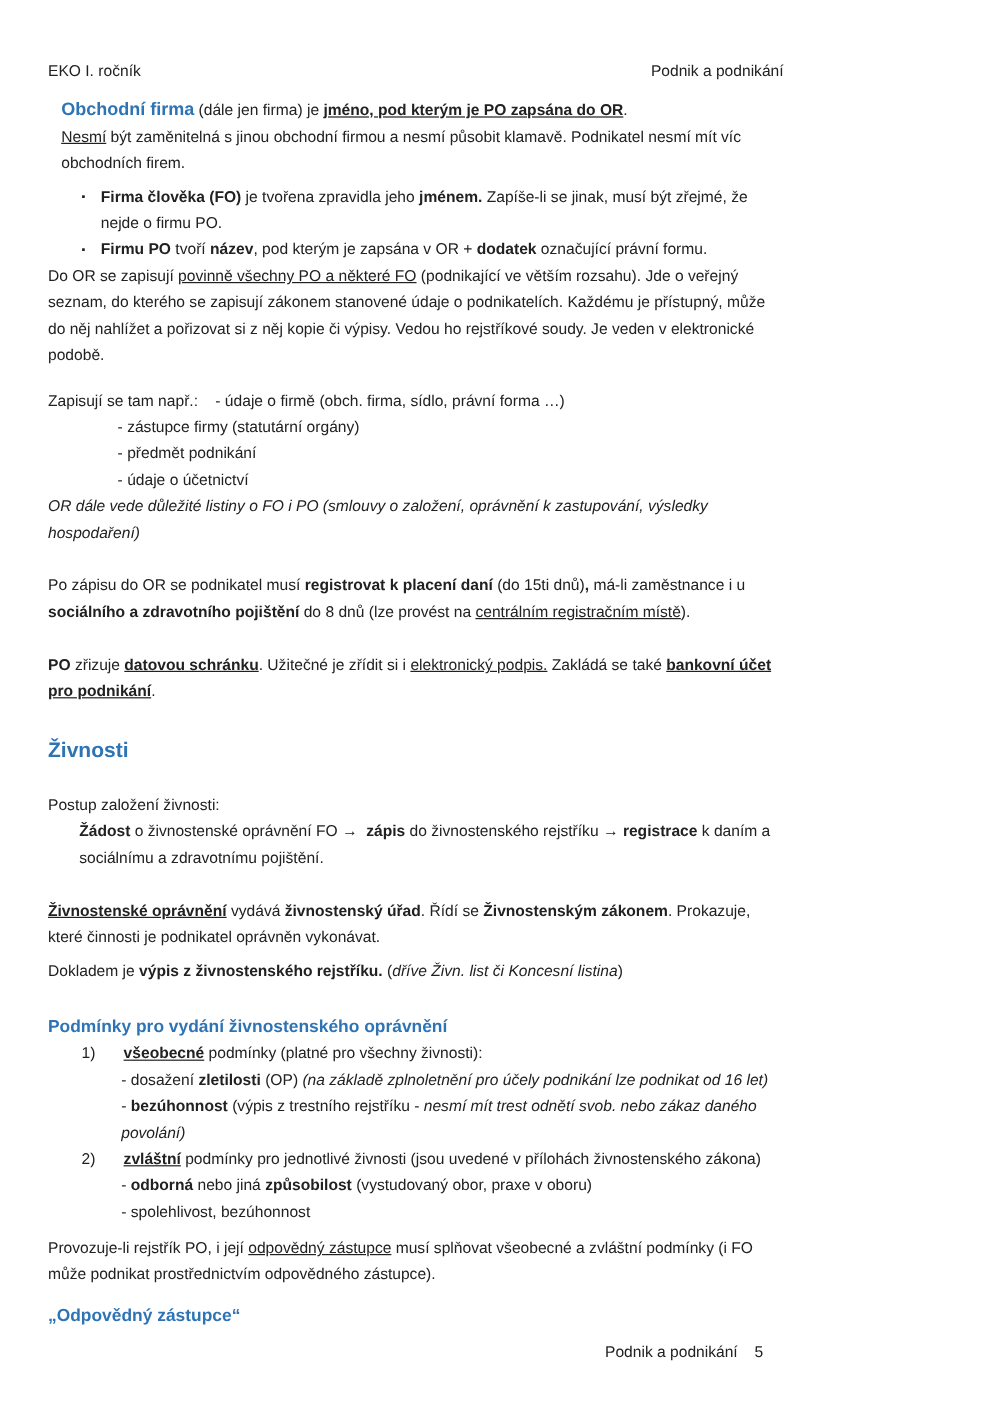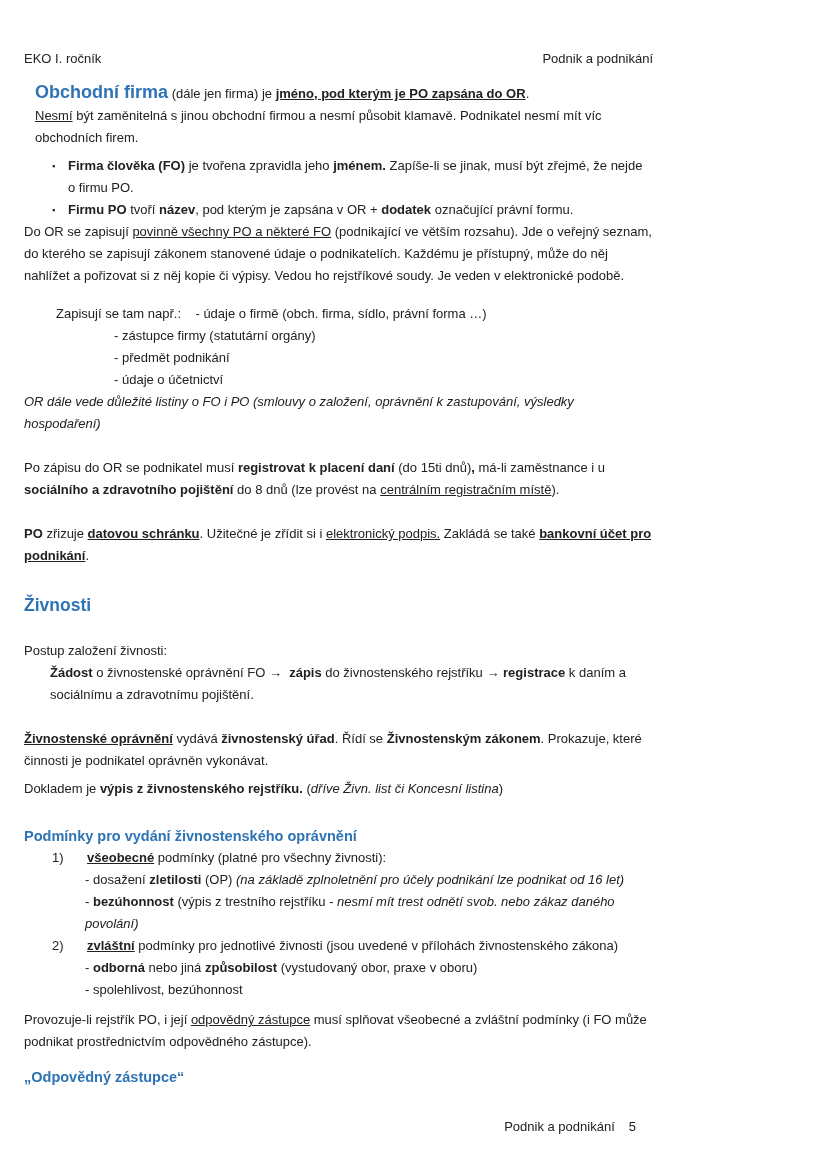--- a/index.html
+++ b/index.html
@@ -1,31 +1,31 @@
 <!DOCTYPE html>
 <html lang="cs" style="--heading-blue: #2E74B5;"><head>
 <meta charset="utf-8">
 <style>
   :root { --heading-blue:#2E74B5; --body-text:#212121; }
   html,body { margin:0; padding:0; background:#ffffff; }
   .page {
     position:relative; width:693px; height:1170px; box-sizing:border-box;
-    padding:48px 40px 0 24px; overflow:hidden; background:#fff;
+    padding:48px 40px 0 40px; overflow:hidden; background:#fff;
     font-family:"Liberation Sans", sans-serif; font-size:13px; line-height:22px;
     color:var(--body-text);
   }
   .hdr { display:flex; justify-content:space-between; margin-bottom:11px; }
   p, .line { margin:0; }
   .b { font-weight:700; }
   .u { text-decoration:underline; }
   .i { font-style:italic; }
-  .lead { font-size:18px; font-weight:700; color:var(--heading-blue); }
+  .lead { font-size:15px; font-weight:700; color:var(--heading-blue); }
   .ind { margin-left:11px; }
   .gap6  { margin-top:6px; }
-  .gap16 { margin-top:16px;margin-left:32px; }
+  .gap16 { margin-top:16px; }
   .gap21 { margin-top:21px; }
   .gap22 { margin-top:22px; }
   .gap25 { margin-top:25px; }
   .gap8  { margin-top:8px; }
   .gap13 { margin-top:13px; }
   .h2 { color:var(--heading-blue); font-weight:700; font-size:14.5px; }
   .h1 { color:var(--heading-blue); font-weight:700; font-size:17.5px; line-height:27px; }
   .bullet-item { display:flex; margin-left:28px; }
   .bullet-marker { width:16px; flex:0 0 16px; font-size:9px; }
   .numitem { display:flex; margin-left:28px; }

